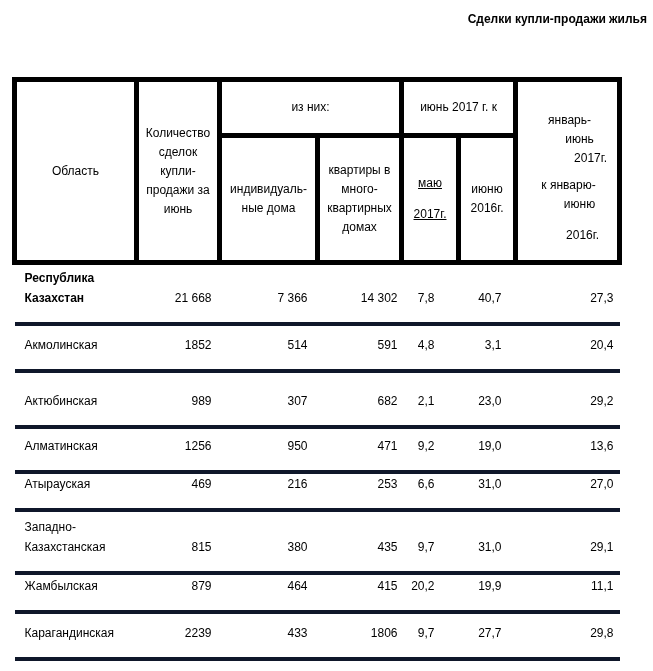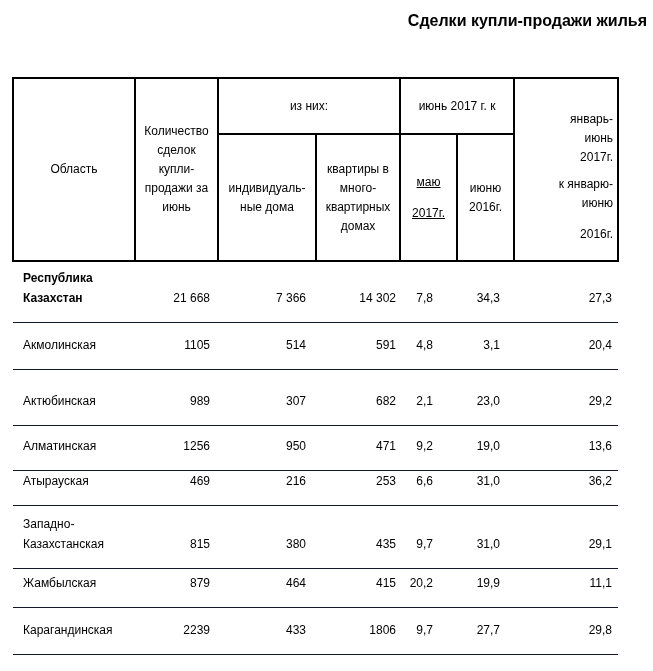--- a/index.html
+++ b/index.html
@@ -2,45 +2,45 @@
 <html><head>
 <meta charset="utf-8">
 <style>
   * { margin:0; padding:0; box-sizing:border-box; }
   html,body { background:#ffffff; }
   .page {
     position:relative; width:653px; height:671px; background:#fff;
     font-family:"Liberation Sans","DejaVu Sans",sans-serif; color:#000;
     overflow:hidden;
   }
-  .title { position:absolute; top:12px; right:6px; font-size:16px; font-weight:bold; }
+  .title { position:absolute; top:12px; right:6px; font-size:12px; font-weight:bold; }
   table.tbl {
     position:absolute; left:12px; top:77px; width:605px;
     border-collapse:collapse; table-layout:fixed; font-size:12px; color:#000;
   }
   
   thead th {
-    border:2px solid #000000; font-weight:normal; text-align:center;
+    border:5px solid #000000; font-weight:normal; text-align:center;
     vertical-align:middle; line-height:19px; padding:2px;
   }
   tr.h1 { height:56px; }
   tr.h2 { height:127px; }
   .pre { white-space:pre-line; }
   th.may { line-height:31px;text-decoration:underline; }
-  th.jan { text-align:right; vertical-align:middle; padding:14px 4px 0 6px; }
+  th.jan { text-align:center; vertical-align:middle; padding:14px 4px 0 6px; }
   th.jan .l { line-height:19px; }
   .l1 { margin-left:2px; }
   .l2 { margin-left:22px; }
   .l3 { margin-left:44px; }
   .l4 { margin-top:8px; }
   .l5 { margin-left:22px; }
   .l6 { margin-left:28px; margin-top:12px; }
   
   tbody td {
-    border-bottom:1px solid #0f172a; vertical-align:bottom;
+    border-bottom:4px solid #0f172a; vertical-align:bottom;
     padding-bottom:14px; line-height:20px;
   }
   td.region { text-align:left; padding-left:10px; }
   td.num { text-align:right; }
   td.c-total { padding-right:8px; }
   td.c-ind { padding-right:10px; }
   td.c-apt { padding-right:4px;text-align:right; }
   td.c-may { padding-right:24px; }
   td.c-jun { padding-right:14px; }
   td.c-jan { padding-right:6px; }
@@ -103,26 +103,26 @@
       </tr>
     </thead>
     <tbody>
         <tr class="bold-row">
     <td class="region pre">Республика
 Казахстан</td>
     <td class="num c-total">21 668</td>
     <td class="num c-ind">7 366</td>
     <td class="num c-apt">14 302</td>
     <td class="num c-may">7,8</td>
-    <td class="num c-jun">34,3</td>
+    <td class="num c-jun">40,7</td>
     <td class="num c-jan">27,3</td>
   </tr>
         <tr>
     <td class="region pre">Акмолинская</td>
-    <td class="num c-total">1105</td>
+    <td class="num c-total">1852</td>
     <td class="num c-ind">514</td>
     <td class="num c-apt">591</td>
     <td class="num c-may">4,8</td>
     <td class="num c-jun">3,1</td>
     <td class="num c-jan">20,4</td>
   </tr>
         <tr>
     <td class="region pre">Актюбинская</td>
     <td class="num c-total">989</td>
     <td class="num c-ind">307</td>
@@ -140,21 +140,21 @@
     <td class="num c-jun">19,0</td>
     <td class="num c-jan">13,6</td>
   </tr>
         <tr>
     <td class="region pre">Атырауская</td>
     <td class="num c-total">469</td>
     <td class="num c-ind">216</td>
     <td class="num c-apt">253</td>
     <td class="num c-may">6,6</td>
     <td class="num c-jun">31,0</td>
-    <td class="num c-jan">36,2</td>
+    <td class="num c-jan">27,0</td>
   </tr>
         <tr>
     <td class="region pre">Западно-
 Казахстанская</td>
     <td class="num c-total">815</td>
     <td class="num c-ind">380</td>
     <td class="num c-apt">435</td>
     <td class="num c-may">9,7</td>
     <td class="num c-jun">31,0</td>
     <td class="num c-jan">29,1</td>

